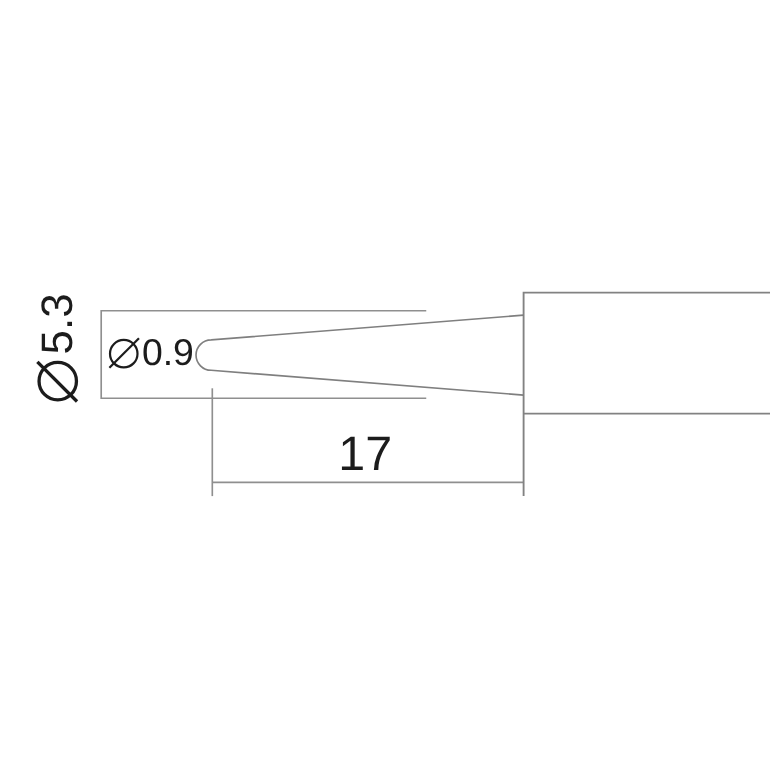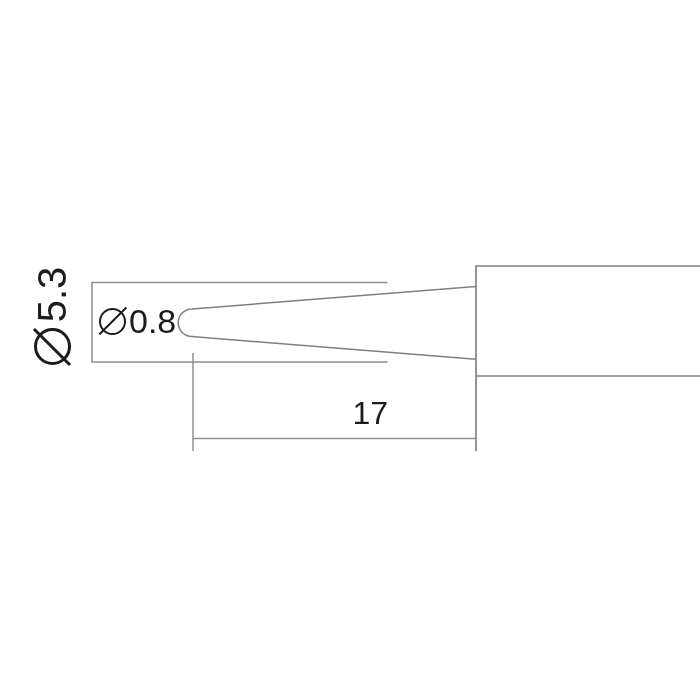--- a/index.html
+++ b/index.html
@@ -55,22 +55,22 @@
     left:99px;top:301px;height:40px;gap:3px;
     font-size:34px;line-height:40px;
   }
   #label-dia-05 .dia-icon{width:27px;height:27px;}
   #label-dia-05 .ring{border-width:2.3px;}
   #label-dia-05 .slash{width:38px;height:2.3px;}
 
   
   #label-len-17{
     left:276px;top:389px;width:112px;height:48px;
-    justify-content:flex-end;
-    font-size:32px;line-height:48px;
+    justify-content:center;
+    font-size:44px;line-height:48px;
   }
 </style>
 </head>
 <body>
 
 <div class="canvas">
 
   <svg class="drawing" width="700" height="700" viewBox="0 0 700 700">
 
     <path d="M 387.5 282.5 H 92 V 362 H 387.5" fill="none" stroke="#8f8f8f" stroke-width="1.5"></path>
@@ -92,20 +92,20 @@
       <span class="slash"></span>
     </span>
     <span class="digits">5.3</span>
   </div>
 
   <div class="dim-label" id="label-dia-05">
     <span class="dia-icon">
       <span class="ring"></span>
       <span class="slash"></span>
     </span>
-    <span class="digits">0.8</span>
+    <span class="digits">0.9</span>
   </div>
 
   <div class="dim-label" id="label-len-17">
     <span class="digits">17</span>
   </div>
 
 </div>
 
 </body></html>

